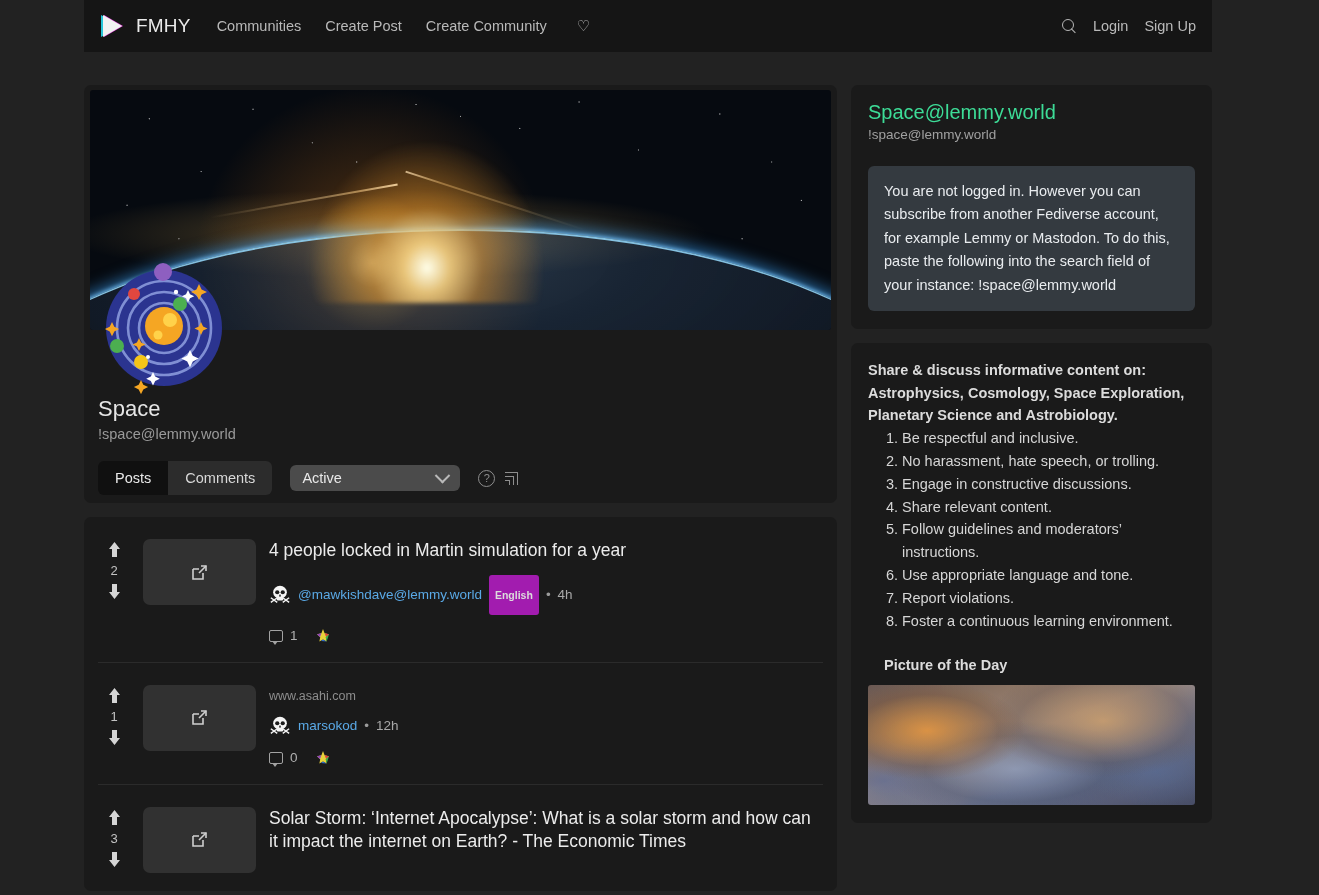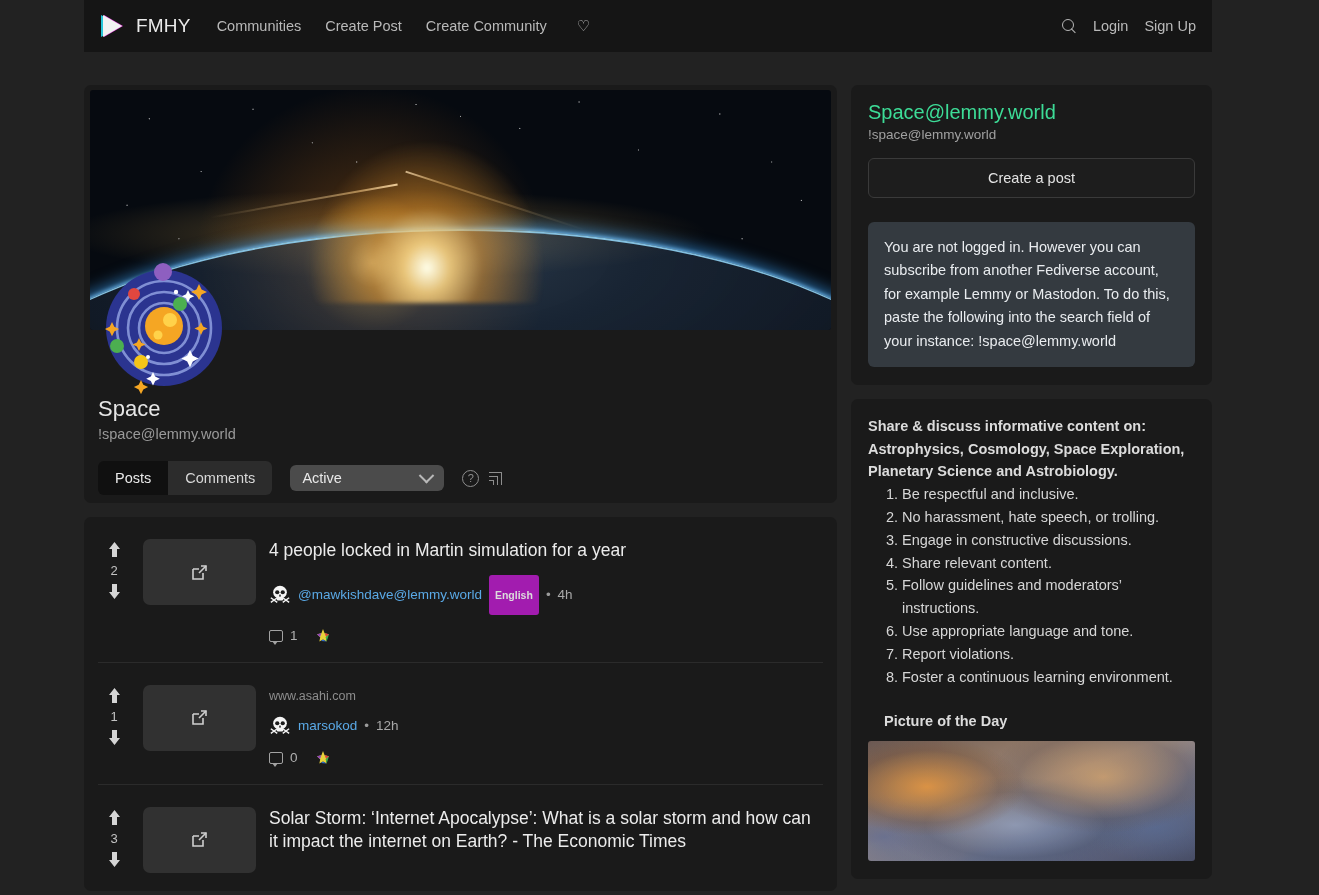--- a/index.html
+++ b/index.html
@@ -104,21 +104,21 @@
 
   .toolbar { display: flex; align-items: center; gap: 18px; margin-top: 19px; padding-left: 14px; }
   .seg { display: flex; border-radius: 6px; overflow: hidden; }
   .seg button {
     border: 0; font-family: inherit; font-size: 14.5px;
     padding: 9px 17px; cursor: pointer; background: #2c2c2c; color: #d8d8d8;
   }
   .seg button.active { background: #101010; color: #e9e9e9; }
   .sortbox {
     display: flex; align-items: center; justify-content: space-between;
-    width: 154px; background: #4b4b4b; color: #e9e9e9;
+    width: 170px; background: #4b4b4b; color: #e9e9e9;
     border-radius: 6px; padding: 5px 12px; font-size: 14.5px; cursor: pointer;
   }
   .chev { width: 11px; height: 11px; border-right: 2px solid #b9b9b9; border-bottom: 2px solid #b9b9b9;
           transform: rotate(45deg) translate(-2px,-2px); }
   .icon-btns { display: flex; align-items: center; gap: 9px; }
   .q-ico { width: 17px; height: 17px; border: 1.4px solid #8e8e8e; border-radius: 50%;
     color: #8e8e8e; font-size: 11px; display: flex; align-items: center; justify-content: center;
     cursor: pointer; line-height: 1; }
   .rss-ico { width: 15px; height: 15px; position: relative; cursor: pointer; }
   .rss-ico i { position: absolute; border: 1.4px solid #8e8e8e; border-left: 0; border-bottom: 0;
@@ -402,21 +402,20 @@
       </div>
 
     </div>
   </div>
 
   <div class="side-col">
 
     <div class="card side-card">
       <h2 class="side-title">Space@lemmy.world</h2>
       <div class="side-handle">!space@lemmy.world</div>
-      <button class="create-post-btn">Create a post</button>
       <div class="notice">You are not logged in. However you can subscribe from another Fediverse account, for example Lemmy or Mastodon. To do this, paste the following into the search field of your instance: !space@lemmy.world</div>
     </div>
 
     <div class="card side-card">
       <div class="side-desc">Share &amp; discuss informative content on: Astrophysics, Cosmology, Space Exploration, Planetary Science and Astrobiology.</div>
       <ol class="rules">
         <li>Be respectful and inclusive.</li>
         <li>No harassment, hate speech, or trolling.</li>
         <li>Engage in constructive discussions.</li>
         <li>Share relevant content.</li>

